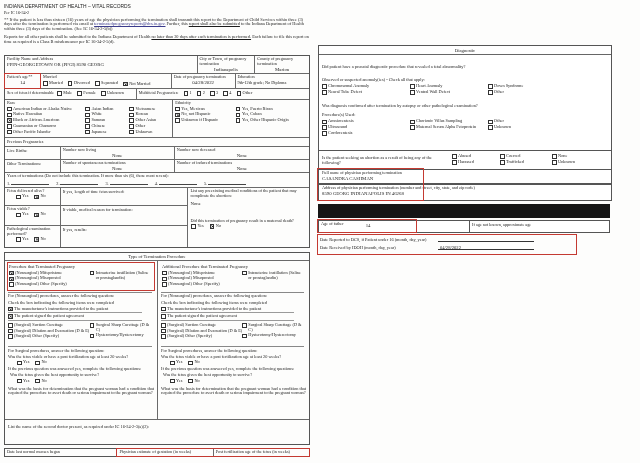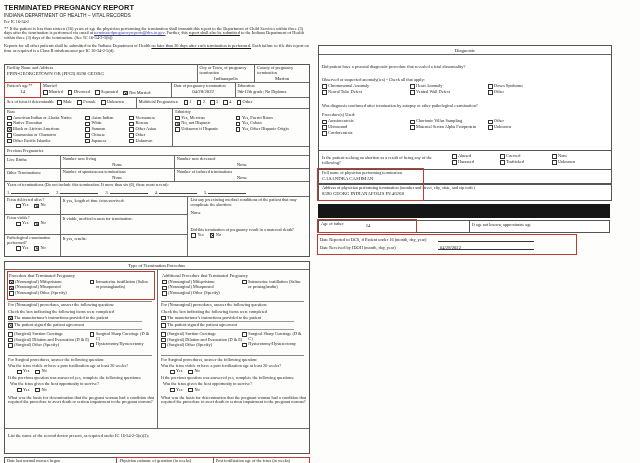--- a/index.html
+++ b/index.html
@@ -90,21 +90,20 @@
   .dates { position:absolute; left:0; top:190px; width:258px; padding:2px 2px 1px 2px; }
   .drow { display:flex; align-items:flex-end; margin-bottom:2.5px; }
   .dlab { width:118px; font-size:4.35px; }
   .uline { display:inline-block; width:96px; border-bottom:0.7px solid #333; font-size:4.6px;
            height:5.4px; padding-left:2px; }
 </style>
 </head>
 <body>
 
 <div class="panel-left">
-  <div class="t1">TERMINATED PREGNANCY REPORT</div>
   <div class="t2">INDIANA DEPARTMENT OF HEALTH – VITAL RECORDS</div>
   <div class="t3">Per IC 16-34-2</div>
 
   <div class="note"><span>** If the patient is less than sixteen (16) years of age the physician performing the termination shall transmit this report to the Department of Child Services within three (3) days after the termination is performed via email at </span><span class="em-link">terminatedpregnancyreports@dcs.in.gov.</span> <span>Further, this </span><span class="u">report shall also be submitted</span><span> to the Indiana Department of Health within three (3) days of the termination.  (See IC 16-34-2-5(b))</span></div>
   <div class="note"><span>Reports for all other patients shall be submitted to the Indiana Department of Health </span><span class="u">no later than 30 days after each termination is performed.</span><span> Each failure to file this report on time as required is a Class B misdemeanor per IC 16-34-2-5(d).</span></div>
 
   <div class="tbl">
     <div class="row rA">
       <div class="cell" style="width:63%">
         <div class="lbl">Facility Name and Address</div>

